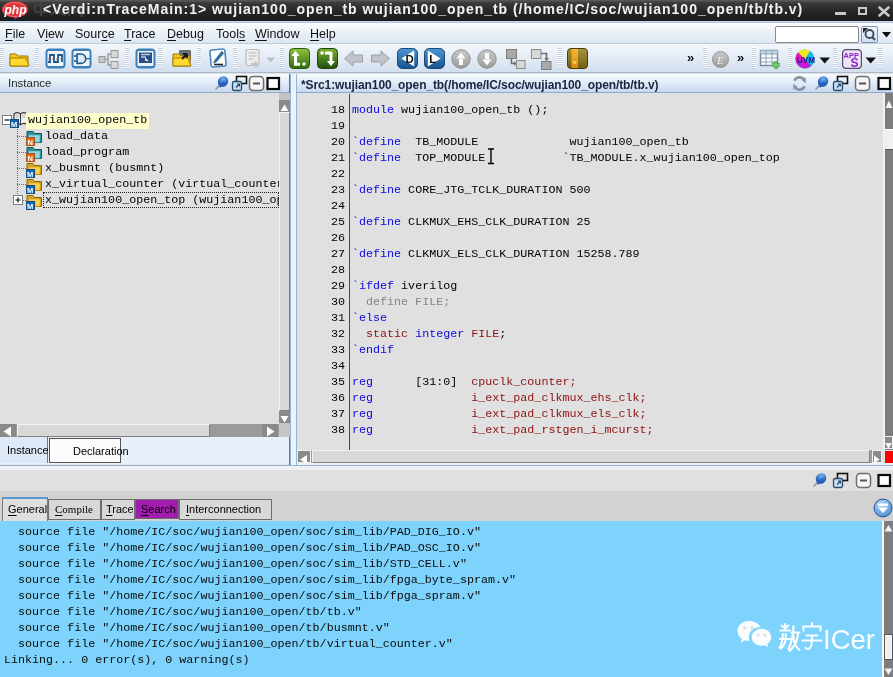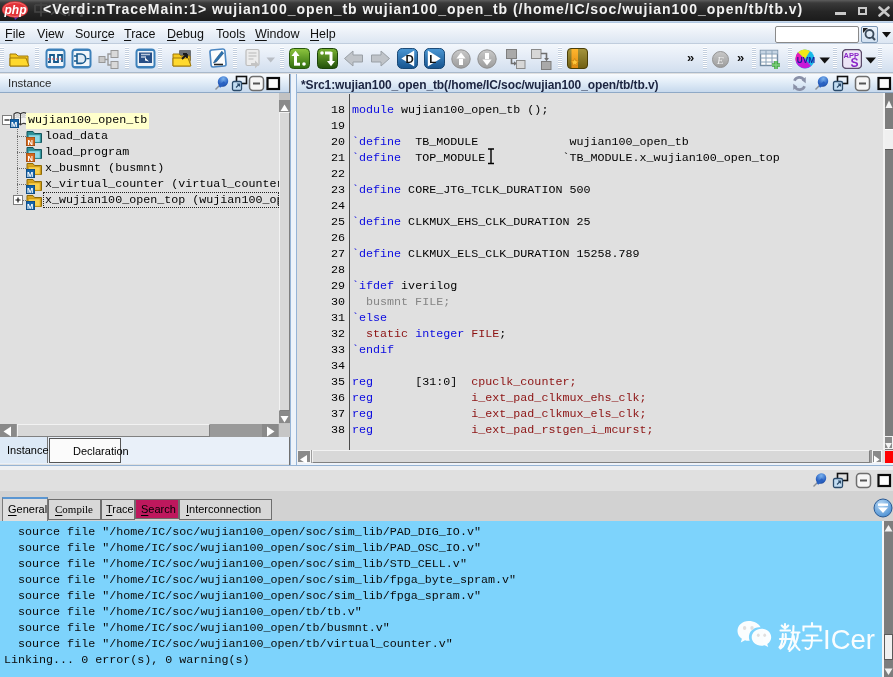--- a/index.html
+++ b/index.html
@@ -482,21 +482,21 @@
 <span class="kw">`define</span>  TB_MODULE             wujian100_open_tb
 <span class="kw">`define</span>  TOP_MODULE           <span>`TB_MODULE.x_wujian100_open_top</span>
 
 <span class="kw">`define</span> CORE_JTG_TCLK_DURATION 500
 
 <span class="kw">`define</span> CLKMUX_EHS_CLK_DURATION 25
 
 <span class="kw">`define</span> CLKMUX_ELS_CLK_DURATION 15258.789
 
 <span class="kw">`ifdef</span> iverilog
-<span class="gy">  busmnt FILE;</span>
+<span class="gy">  define FILE;</span>
 <span class="kw">`else</span>
   <span class="mr">static</span> <span class="kw">integer</span> <span class="mr">FILE</span>;
 <span class="kw">`endif</span>
 
 <span class="kw">reg</span>      [31:0]  <span class="mr">cpuclk_counter;</span>
 <span class="kw">reg</span>              <span class="mr">i_ext_pad_clkmux_ehs_clk;</span>
 <span class="kw">reg</span>              <span class="mr">i_ext_pad_clkmux_els_clk;</span>
 <span class="kw">reg</span>              <span class="mr">i_ext_pad_rstgen_i_mcurst;</span></pre>
       <svg class="abs" id="cursor" style="left:190px;top:54px;" width="9" height="17">
           <path d="M1,1 h6 M4,1 v14.5 M1,15.5 h6" stroke="#000" stroke-width="1.4" fill="none"></path>
@@ -551,21 +551,21 @@
   <div class="abs" id="mtabs" style="left:0;top:21px;width:893px;height:30px;background:#d2d2d2;padding-left:48px;">
     <div class="tabI" style="left:2px;top:6px;width:46px;height:24px;background:#dfdfdf;border-top:2px solid #5a96d2;border-left:1px solid #7a7a7a;border-right:1px solid #7a7a7a;">
         <span style="position:absolute;left:5px;top:4px;"><u>G</u>eneral</span>
       </div>
     <div class="tabI" style="left:48px;top:8px;width:53px;height:21px;background:#d8d8d8;border:1px solid #6e6e6e;">
         <span style="position:absolute;left:6px;top:3px;font-family:Liberation Serif, serif;"><u>C</u>ompile</span>
       </div>
     <div class="tabI" style="left:101px;top:8px;width:34px;height:21px;background:#d8d8d8;border:1px solid #6e6e6e;">
         <span style="position:absolute;left:4px;top:3px;"><u>T</u>race</span>
       </div>
-    <div class="tabI" style="left:135px;top:8px;width:44px;height:20px;background:#be185d;border:1px solid #6e6e6e;">
+    <div class="tabI" style="left:135px;top:8px;width:44px;height:20px;background:#a21caf;border:1px solid #6e6e6e;">
         <span style="position:absolute;left:5px;top:3px;"><u>S</u>earch</span>
       </div>
     <div class="tabI" style="left:179px;top:8px;width:93px;height:21px;background:#d8d8d8;border:1px solid #6e6e6e;">
         <span style="position:absolute;left:6px;top:3px;"><u>I</u>nterconnection</span>
       </div>
     <svg class="abs" style="left:873px;top:7px;" width="20" height="20" viewBox="0 0 20 20">
       <defs>
           <radialGradient id="bc" cx="0.4" cy="0.3" r="0.9">
             <stop offset="0" stop-color="#b8d8f4"></stop>
             <stop offset="0.7" stop-color="#5a9ad8"></stop>

